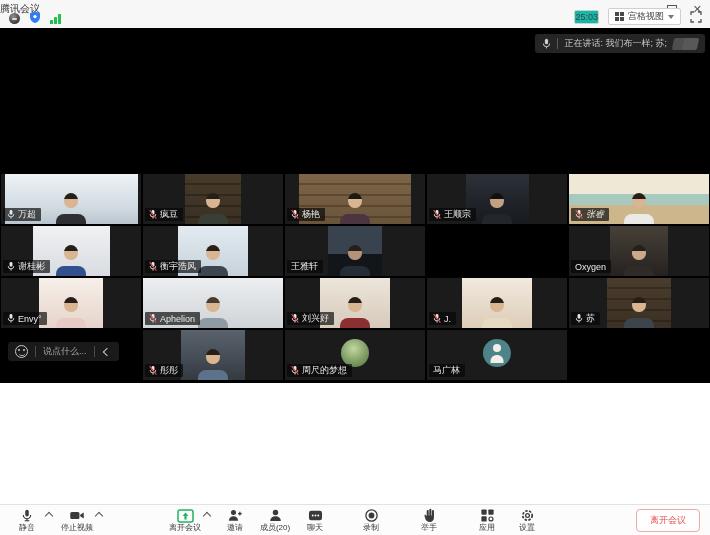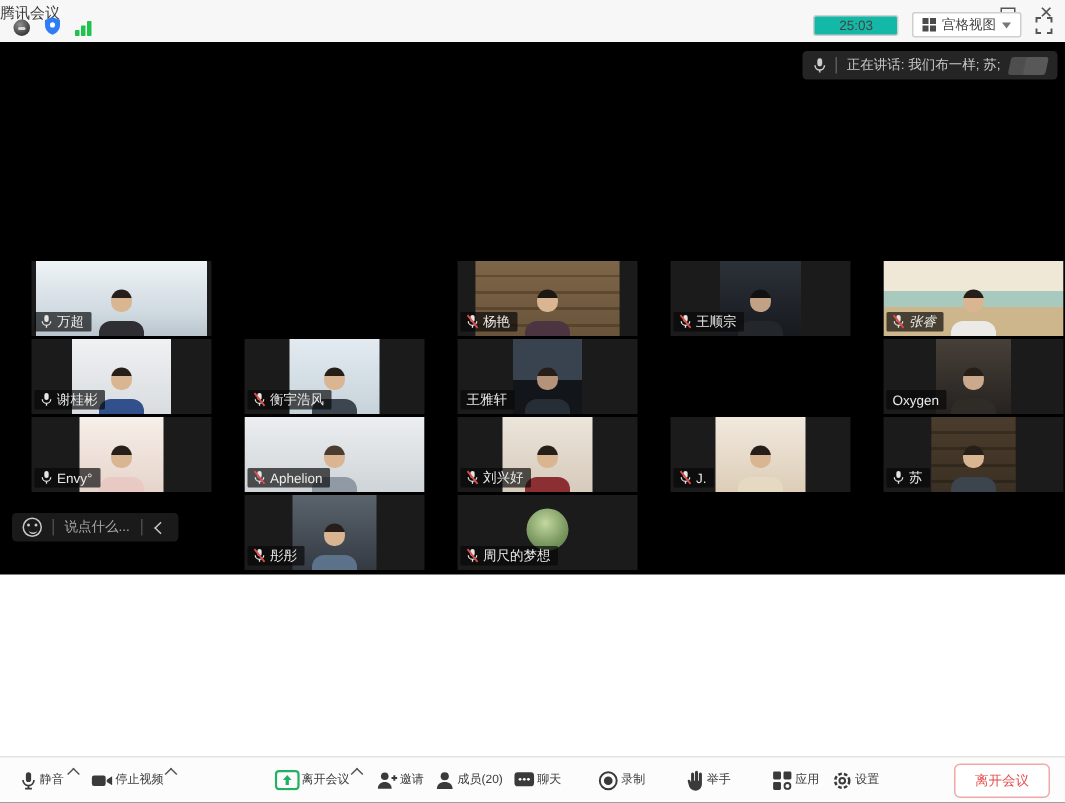--- a/index.html
+++ b/index.html
@@ -19,21 +19,21 @@
           background:radial-gradient(circle at 38% 32%,#909090,#3c3c3c 70%);position:relative;}
   .ic-rec::after{content:"";position:absolute;left:3px;top:4.5px;width:5px;height:2px;
           border-radius:1px;background:#d8d8d8;}
   .ic-signal{display:flex;align-items:flex-end;gap:1.5px;height:10px;}
   .ic-signal span{width:2.5px;background:#1fc24d;border-radius:0.5px;}
   .ic-signal span:nth-child(1){height:4px;}
   .ic-signal span:nth-child(2){height:7px;}
   .ic-signal span:nth-child(3){height:10px;}
   .right-status{position:absolute;bottom:3px;right:8px;display:flex;gap:9px;align-items:center;}
   .timer-box{border:1px solid #cfcfcf;border-radius:2px;background:#14b8a6;
-             font-size:9px;color:#444;padding:1px 16px;}
+             font-size:9px;color:#444;padding:1px 0;}
   .view-box{border:1px solid #cfcfcf;border-radius:2px;background:#fff;
             display:flex;align-items:center;gap:4px;padding:1px 6px;}
   .grid-ic{width:9px;height:9px;display:grid;grid-template-columns:1fr 1fr;grid-template-rows:1fr 1fr;gap:1px;}
   .grid-ic i{background:#4a4a4a;}
   .view-label{font-size:9px;color:#444;}
   .caret-down{width:0;height:0;border-left:3.5px solid transparent;border-right:3.5px solid transparent;
               border-top:4px solid #777;}
 
   
   .stage{position:absolute;top:28px;left:0;width:710px;height:355px;background:#000;}
@@ -42,21 +42,21 @@
          border-radius:3px;display:flex;align-items:center;padding:0 7px;gap:6px;}
   .toast-divider{width:1px;height:11px;background:#5a5a5a;}
   .toast-text{font-size:9px;color:#c9c9c9;white-space:nowrap;}
   .toast-thumbs{display:flex;}
   .toast-thumbs i{width:15px;height:12px;background:#4e4e4e;border-radius:2px;transform:skewX(-12deg);}
   .toast-thumbs i+i{margin-left:-5px;background:#585858;}
 
   
   .grid{position:absolute;left:1px;right:1px;top:146px;display:grid;
         grid-template-columns:repeat(5,1fr);grid-auto-rows:50px;gap:2px;}
-  .tile{position:relative;background:#1b1b1b;overflow:hidden;margin-left:20px;}
+  .tile{position:relative;background:#1b1b1b;overflow:hidden;}
   .tile.active{box-shadow:inset 0 0 0 2px #2bb15f;}
 
   .video{position:absolute;top:0;bottom:0;}
   .figure{position:absolute;left:50%;bottom:0;transform:translateX(-50%);
           width:44px;height:31px;--skin:#d9b592;--hair:#261f19;--shirt:#3a3a3a;}
   .figure::before{content:"";position:absolute;left:50%;transform:translateX(-50%);top:0;
           width:14px;height:15px;border-radius:50% 50% 46% 46%;
           background:linear-gradient(180deg,var(--hair) 0 40%,var(--skin) 40%);}
   .figure::after{content:"";position:absolute;left:50%;transform:translateX(-50%);bottom:-5px;
           width:30px;height:15px;border-radius:8px 8px 0 0;background:var(--shirt);}
@@ -132,21 +132,21 @@
            border-bottom:1px solid #c9c9c9;border-radius:0 0 6px 6px;}
   .chat-divider{width:1px;height:11px;background:#4a4a4a;}
   .chat-placeholder{font-size:9px;color:#a8a8a8;}
   .chev-left{width:5px;height:5px;border-left:1.4px solid #c9c9c9;border-bottom:1.4px solid #c9c9c9;
            transform:rotate(45deg);margin:0 2px;}
 
   
   .toolbar{position:absolute;bottom:0;left:0;right:0;height:30px;background:#fcfcfc;
            border-top:1px solid #e2e2e2;display:flex;align-items:center;padding:0 10px;}
   .tools{display:flex;align-items:center;height:100%;}
-  .tool{display:flex;flex-direction:row;align-items:center;justify-content:center;
+  .tool{display:flex;flex-direction:column;align-items:center;justify-content:center;
         min-width:34px;margin-right:6px;color:#3a3a3a;font-size:8px;line-height:1;gap:1px;}
   .tool .ticon{height:15px;display:flex;align-items:center;justify-content:center;}
   .tool-caret{display:flex;align-items:center;margin:0 8px 9px -4px;}
   .tool-caret .chev{width:5px;height:5px;border-left:1.3px solid #555;border-top:1.3px solid #555;
         transform:rotate(45deg);}
   .tb-spacer{flex:0 0 auto;}
   .leave-btn{margin-left:auto;border:1px solid #f0a9a9;color:#e34d4d;background:#fff;
         font-size:9px;padding:4px 13px;border-radius:4px;}
 </style>
 </head>
@@ -217,20 +217,38 @@
         <svg class="mic-ic" width="8" height="11" viewBox="0 0 10 13">
               <rect x="3.2" y="0.8" width="3.6" height="6" rx="1.8" fill="#e6e6e6"></rect>
               <path d="M1.5 6a3.5 3.5 0 0 0 7 0" fill="none" stroke="#e6e6e6" stroke-width="1.1"></path>
               <line x1="5" y1="9.6" x2="5" y2="11.6" stroke="#e6e6e6" stroke-width="1.1"></line>
               <line class="slash" x1="0.8" y1="1" x2="9.2" y2="11.6" stroke="#e04b4b" stroke-width="1.5"></line>
             </svg>
         <span>万超</span>
       </div>
     </div>
   </div>
+      <div class="tile" style="grid-area: 1 / 2;">
+    <div class="video sc-bookshelf-dim" style="width: 40%; left: 30%;">
+          <div class="figure"></div>
+        </div>
+
+    <div class="plabel">
+
+      <div class="plabel-main">
+        <svg class="mic-ic muted" width="8" height="11" viewBox="0 0 10 13">
+              <rect x="3.2" y="0.8" width="3.6" height="6" rx="1.8" fill="#e6e6e6"></rect>
+              <path d="M1.5 6a3.5 3.5 0 0 0 7 0" fill="none" stroke="#e6e6e6" stroke-width="1.1"></path>
+              <line x1="5" y1="9.6" x2="5" y2="11.6" stroke="#e6e6e6" stroke-width="1.1"></line>
+              <line class="slash" x1="0.8" y1="1" x2="9.2" y2="11.6" stroke="#e04b4b" stroke-width="1.5"></line>
+            </svg>
+        <span>疯豆</span>
+      </div>
+    </div>
+  </div>
       <div class="tile" style="grid-area: 1 / 3;">
     <div class="video sc-bookshelf-warm" style="width: 80%; left: 10%;">
           <div class="figure"></div>
         </div>
 
     <div class="plabel">
 
       <div class="plabel-main">
         <svg class="mic-ic muted" width="8" height="11" viewBox="0 0 10 13">
               <rect x="3.2" y="0.8" width="3.6" height="6" rx="1.8" fill="#e6e6e6"></rect>
@@ -454,20 +472,31 @@
     <div class="plabel">
 
       <div class="plabel-main">
         <svg class="mic-ic muted" width="8" height="11" viewBox="0 0 10 13">
               <rect x="3.2" y="0.8" width="3.6" height="6" rx="1.8" fill="#e6e6e6"></rect>
               <path d="M1.5 6a3.5 3.5 0 0 0 7 0" fill="none" stroke="#e6e6e6" stroke-width="1.1"></path>
               <line x1="5" y1="9.6" x2="5" y2="11.6" stroke="#e6e6e6" stroke-width="1.1"></line>
               <line class="slash" x1="0.8" y1="1" x2="9.2" y2="11.6" stroke="#e04b4b" stroke-width="1.5"></line>
             </svg>
         <span>周尺的梦想</span>
+      </div>
+    </div>
+  </div>
+      <div class="tile" style="grid-area: 4 / 4;">
+
+    <div class="avatar av-teal-cartoon"></div>
+    <div class="plabel">
+
+      <div class="plabel-main">
+
+        <span>马广林</span>
       </div>
     </div>
   </div>
     </div>
 
   <div class="chatbar">
     <div class="smiley"></div>
     <div class="chat-divider"></div>
     <span class="chat-placeholder">说点什么...</span>
     <div class="chat-divider"></div>

